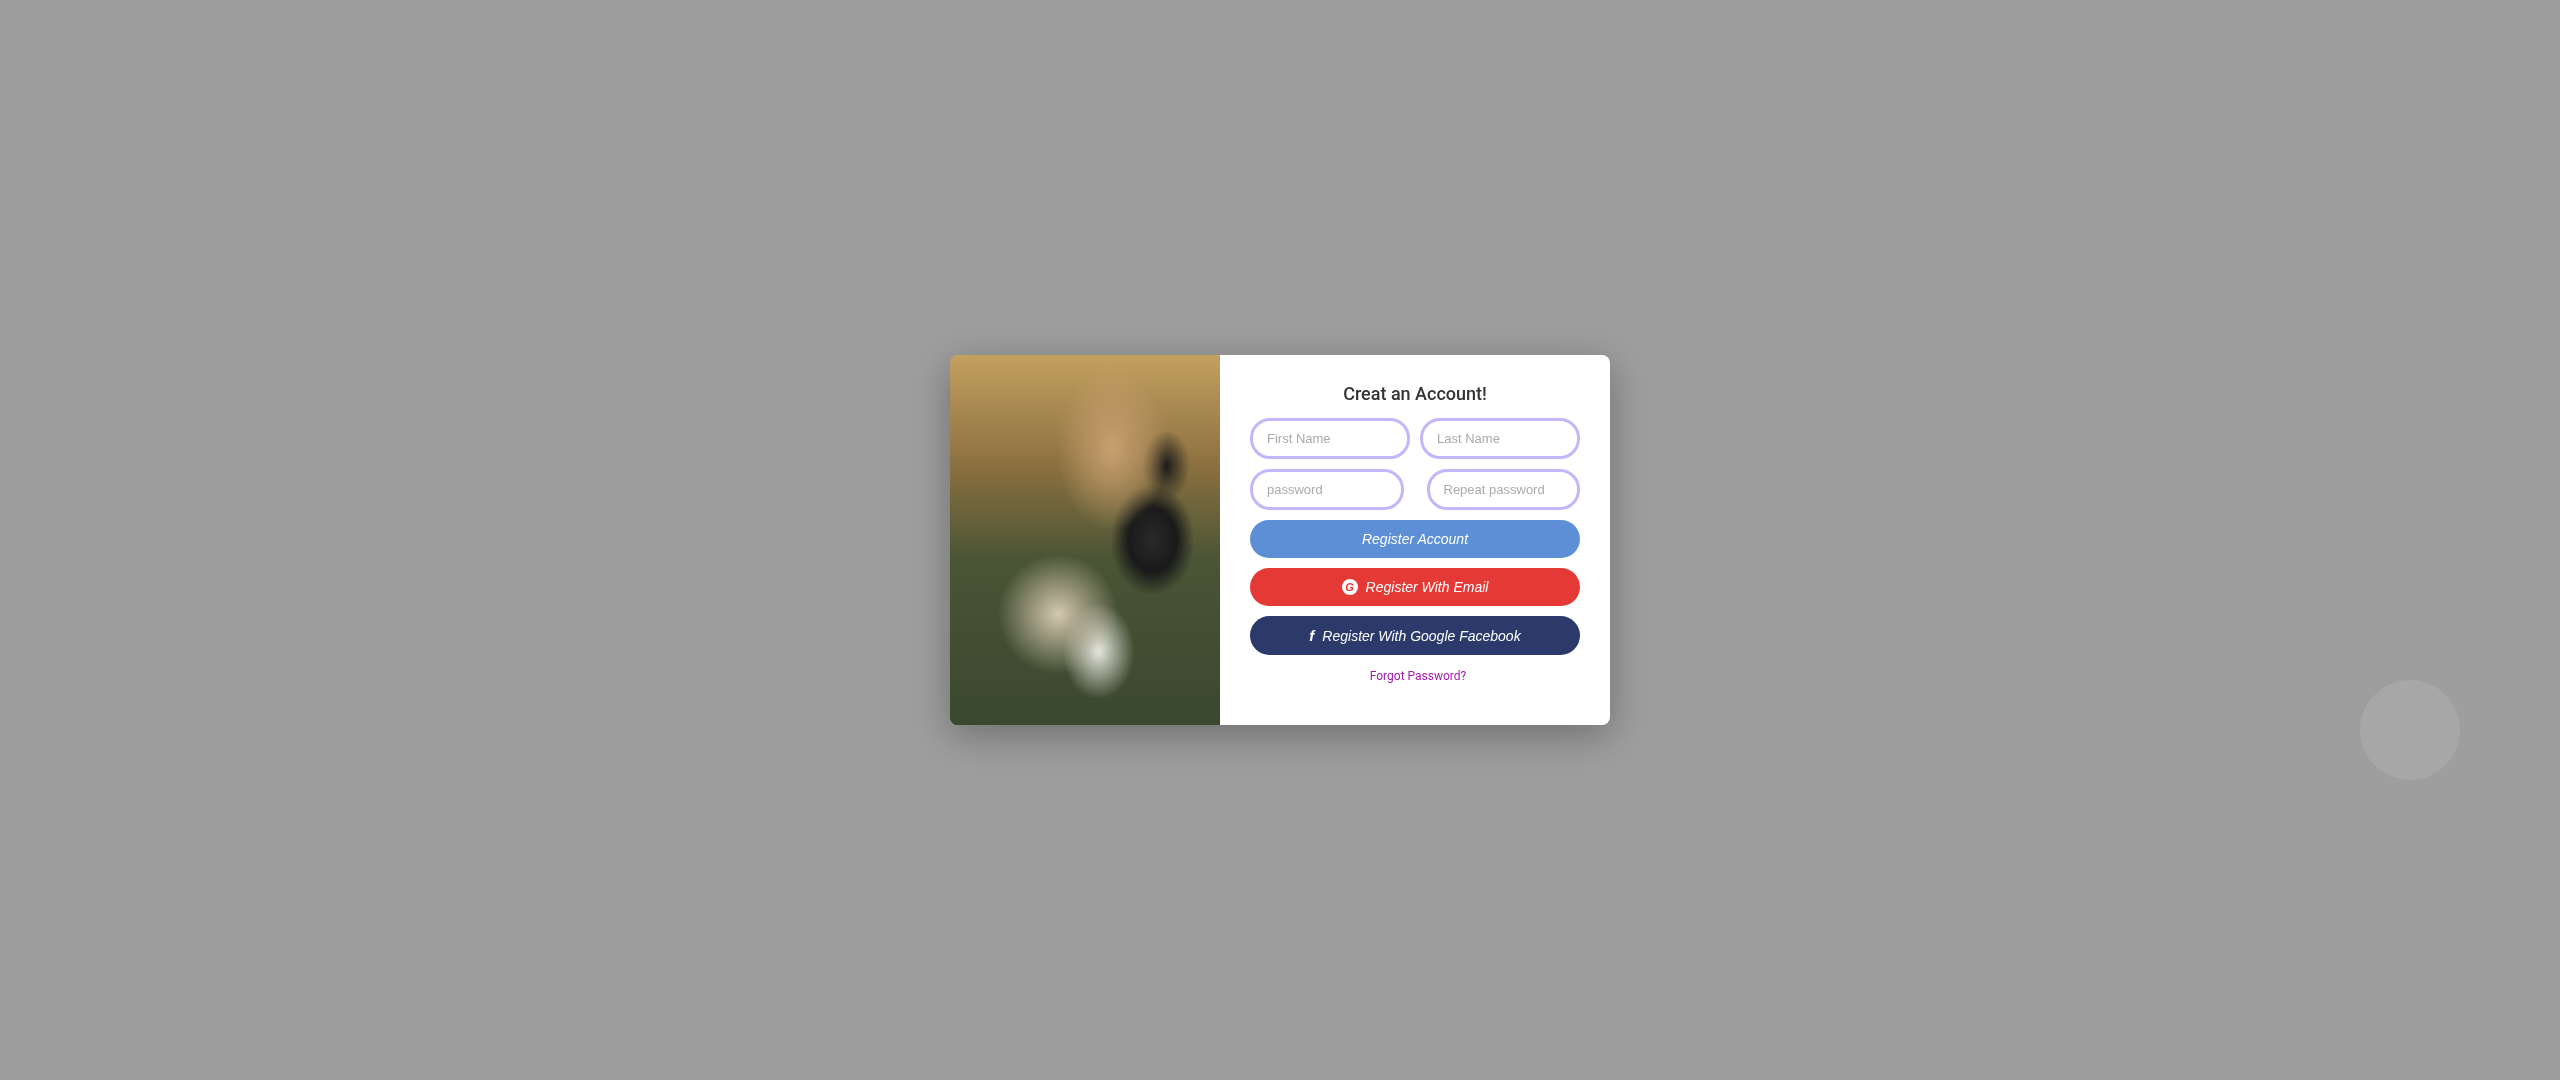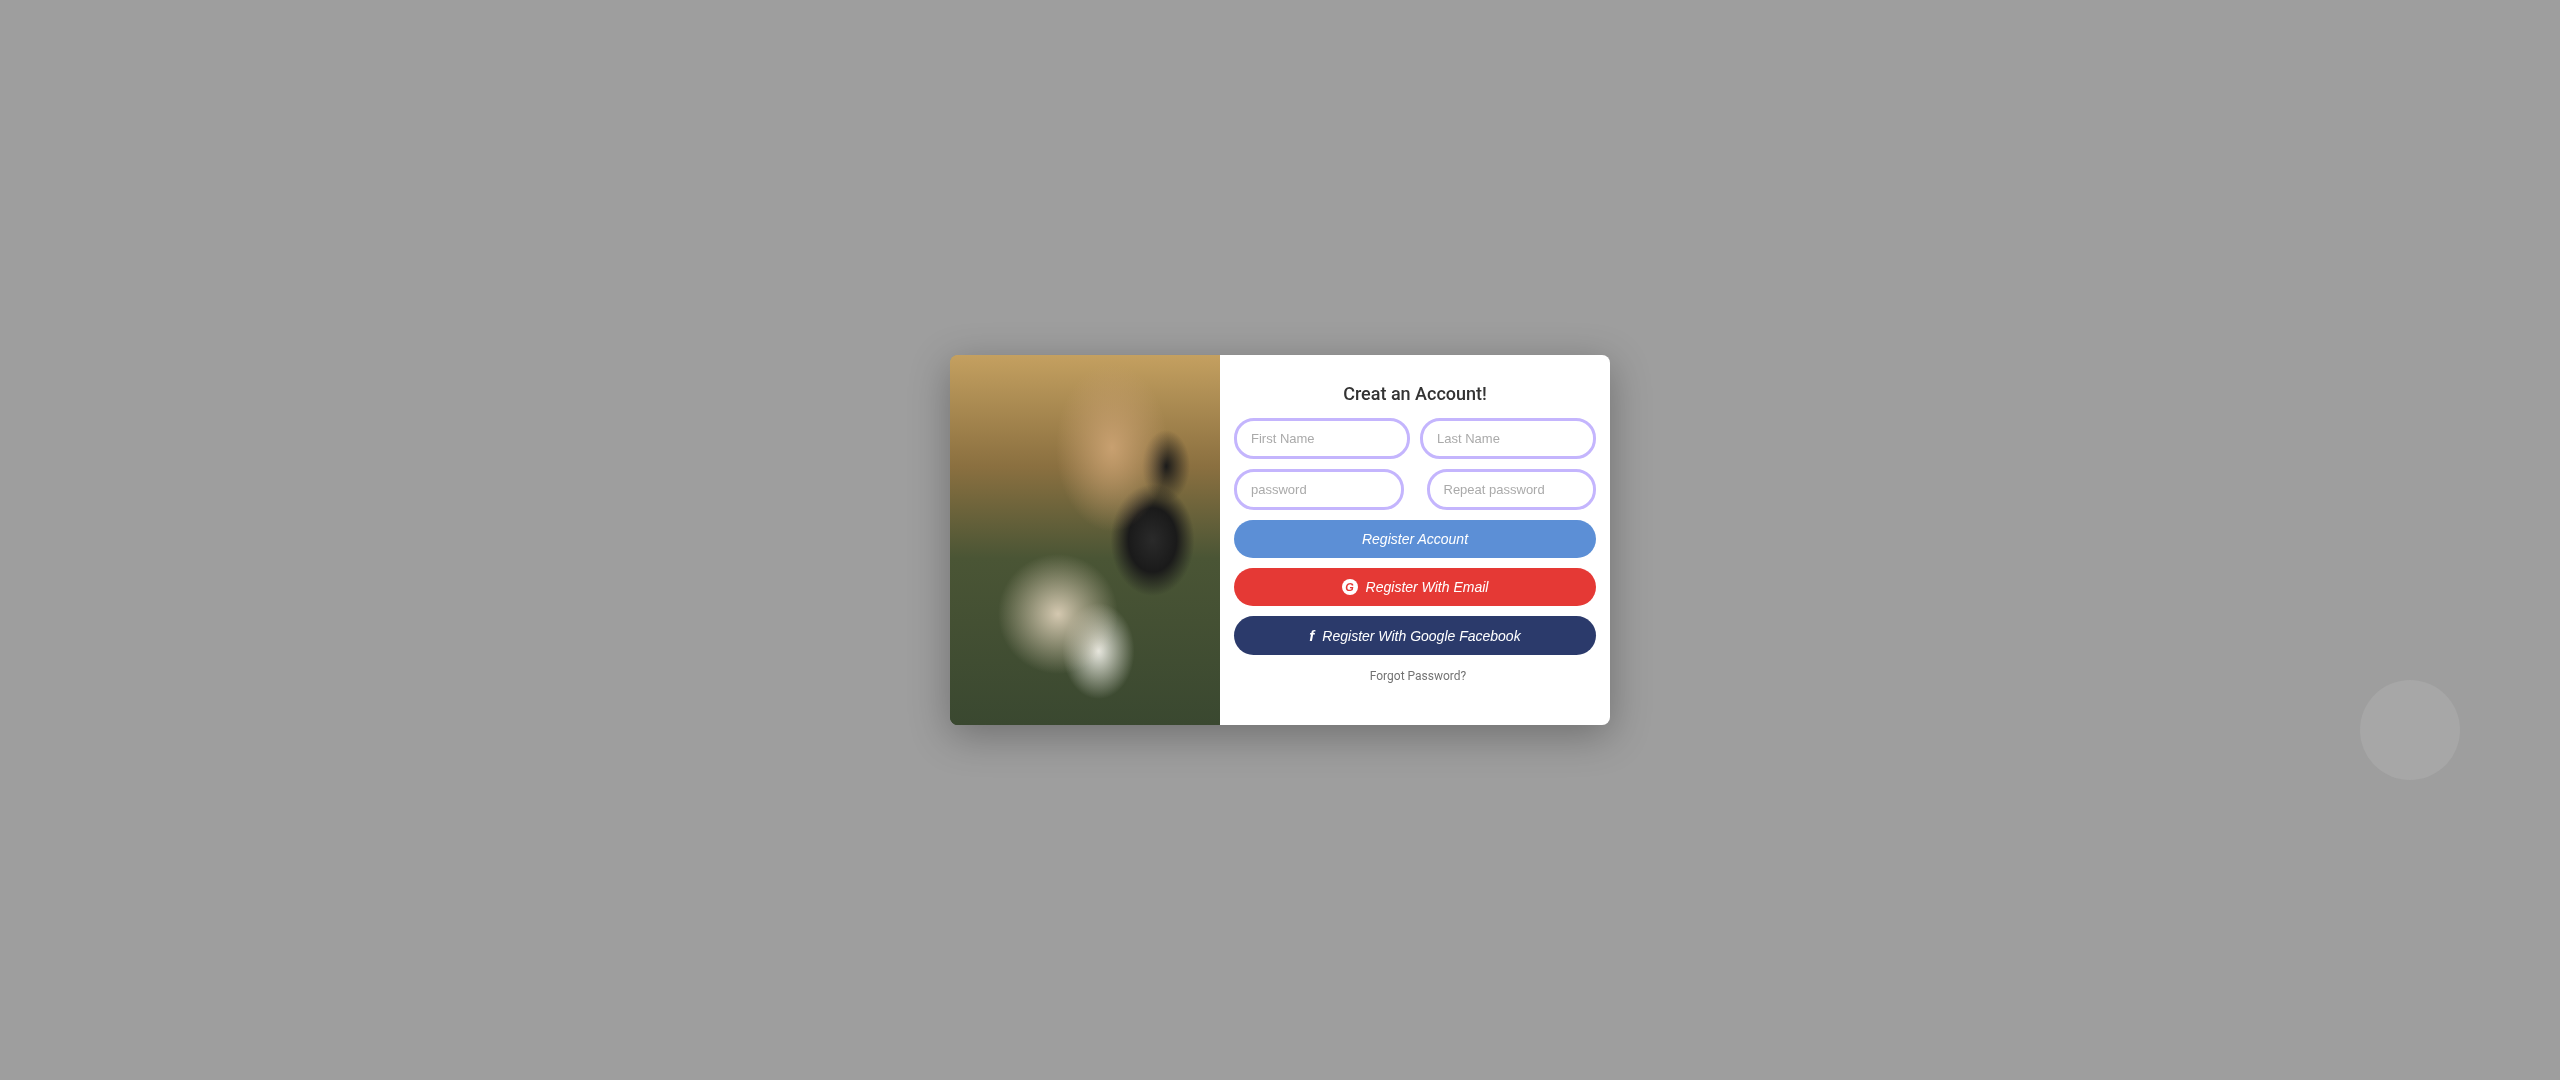--- a/index.html
+++ b/index.html
@@ -53,21 +53,21 @@
         radial-gradient(ellipse 60px 80px at 75% 50%, #2a2a2a 0%, #1a1a1a 40%, transparent 70%),
         radial-gradient(ellipse 40px 60px at 80% 30%, #1a1a1a 0%, transparent 60%),
         radial-gradient(ellipse 100px 100px at 40% 70%, #d4c8b0 0%, transparent 60%),
         radial-gradient(ellipse 60px 80px at 55% 80%, #e8e8e0 0%, transparent 60%),
         linear-gradient(to bottom, #c4a060 0%, #8b7040 30%, #4a5535 55%, #3a4830 100%);
     }
 
     .form-panel {
       flex: 1;
       background: #ffffff;
-      padding: 28px 14px 22px;
+      padding: 28px 30px 22px;
       display: flex;
       flex-direction: column;
       gap: 10px;
     }
 
     .form-title {
       font-size: 18px;
       font-weight: 500;
       color: #333;
       text-align: center;
@@ -133,21 +133,21 @@
     .links-section {
       display: flex;
       flex-direction: column;
       align-items: center;
       gap: 4px;
       margin-top: 4px;
     }
 
     .link-text {
       font-size: 12px;
-      color: #737373;
+      color: #a21caf;
       cursor: pointer;
       text-decoration: none;
       margin-left: 6px;
     }
 
     .google-icon {
       display: inline-flex;
       align-items: center;
       justify-content: center;
       width: 16px;

